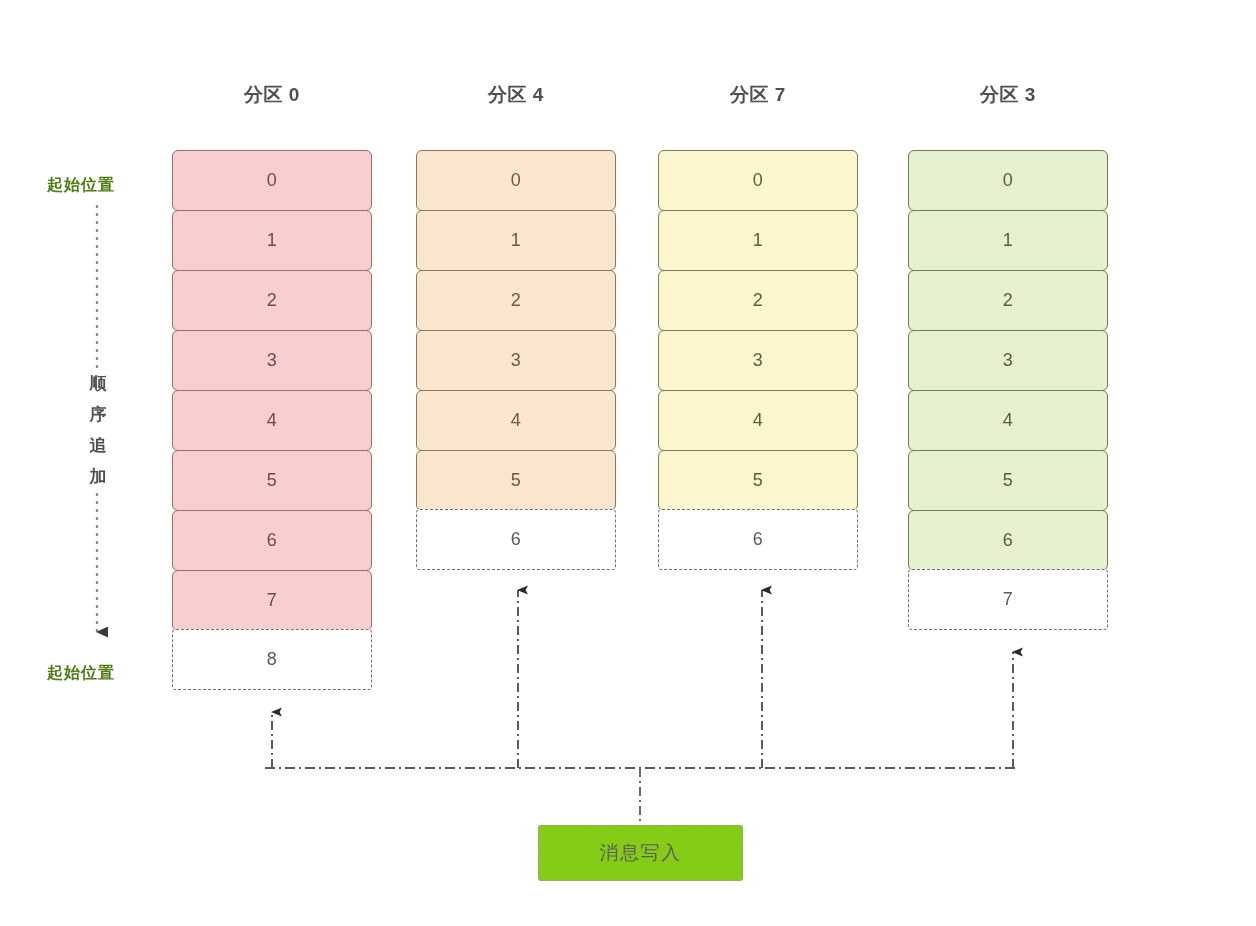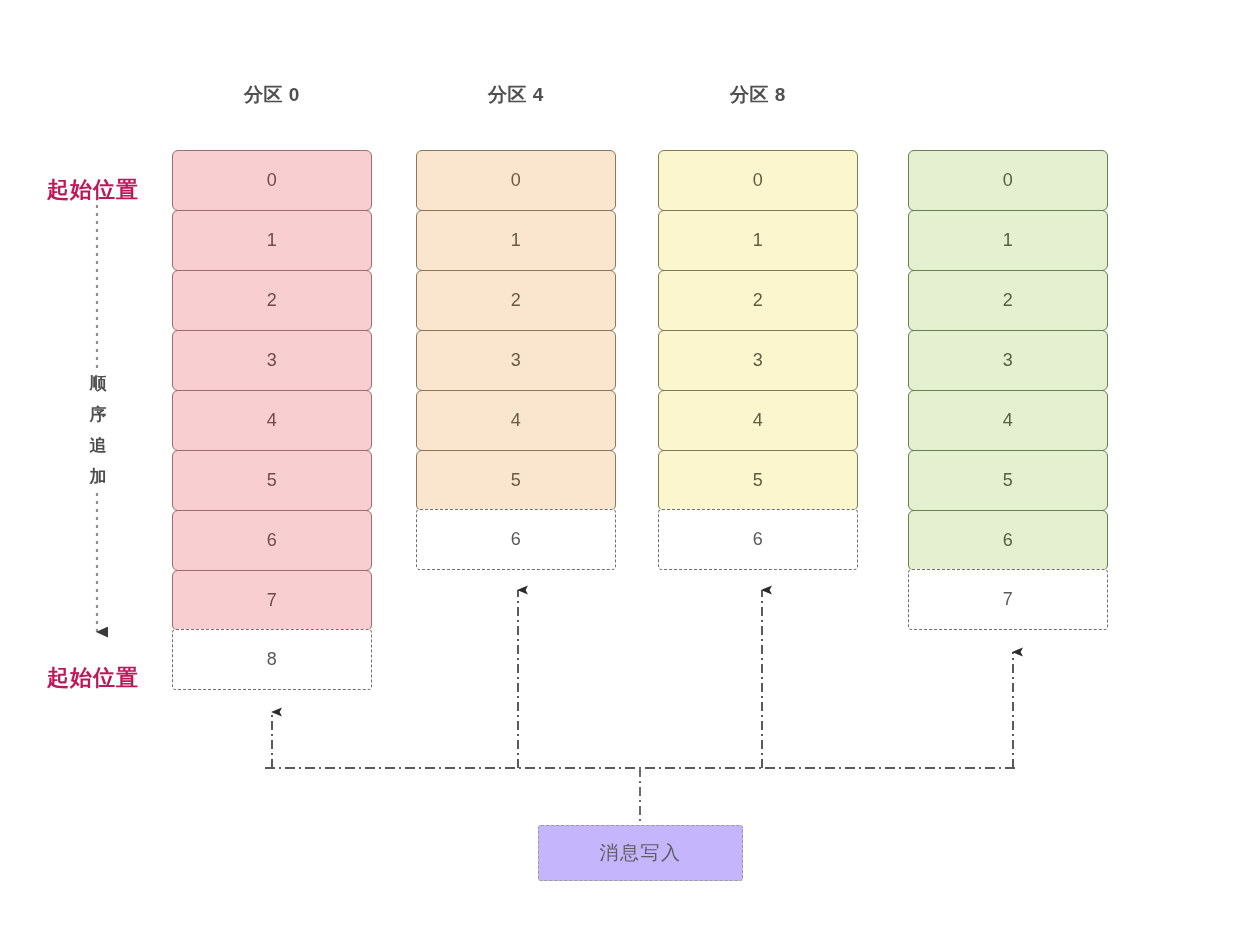--- a/index.html
+++ b/index.html
@@ -63,23 +63,23 @@
     border: 1.8px dashed #6f6f6f;
     border-style: dashed;
     color: #5a5a5a;
     border-radius: 4px;
     margin-top: -2px;
   }
 
   
   .side-label {
     position: absolute;
-    font-size: 22px;
+    font-size: 16px;
     font-weight: 700;
-    color: #be185d;
+    color: #4d7c0f;
     white-space: nowrap;
     letter-spacing: 1px;
   }
   .flow-text {
     position: absolute;
     left: 78px;
     top: 368px;
     width: 40px;
     text-align: center;
     font-size: 17px;
@@ -112,32 +112,33 @@
     box-sizing: border-box;
     border: 1.8px dashed #9a9a9a;
     border-radius: 3px;
     display: flex;
     align-items: center;
     justify-content: center;
     font-size: 19px;
     font-weight: 400;
     color: #5d5d5d;
     letter-spacing: 1.5px;
-    background: #c4b5fd;
+    background: #84cc16;
     z-index: 3;
   }
 </style>
 </head>
 <body>
 
 <div id="stage">
 
   <div class="col-title" style="left:172px">分区 0</div>
   <div class="col-title" style="left:416px">分区 4</div>
-  <div class="col-title" style="left:658px">分区 8</div>
+  <div class="col-title" style="left:658px">分区 7</div>
+  <div class="col-title" style="left:908px">分区 3</div>
 
   <div class="side-label" style="left:47px; top:175px">起始位置</div>
   <div class="side-label" style="left:47px; top:663px">起始位置</div>
 
   <div class="flow-text">
     <span>顺</span>
     <span>序</span>
     <span>追</span>
     <span>加</span>
   </div>

